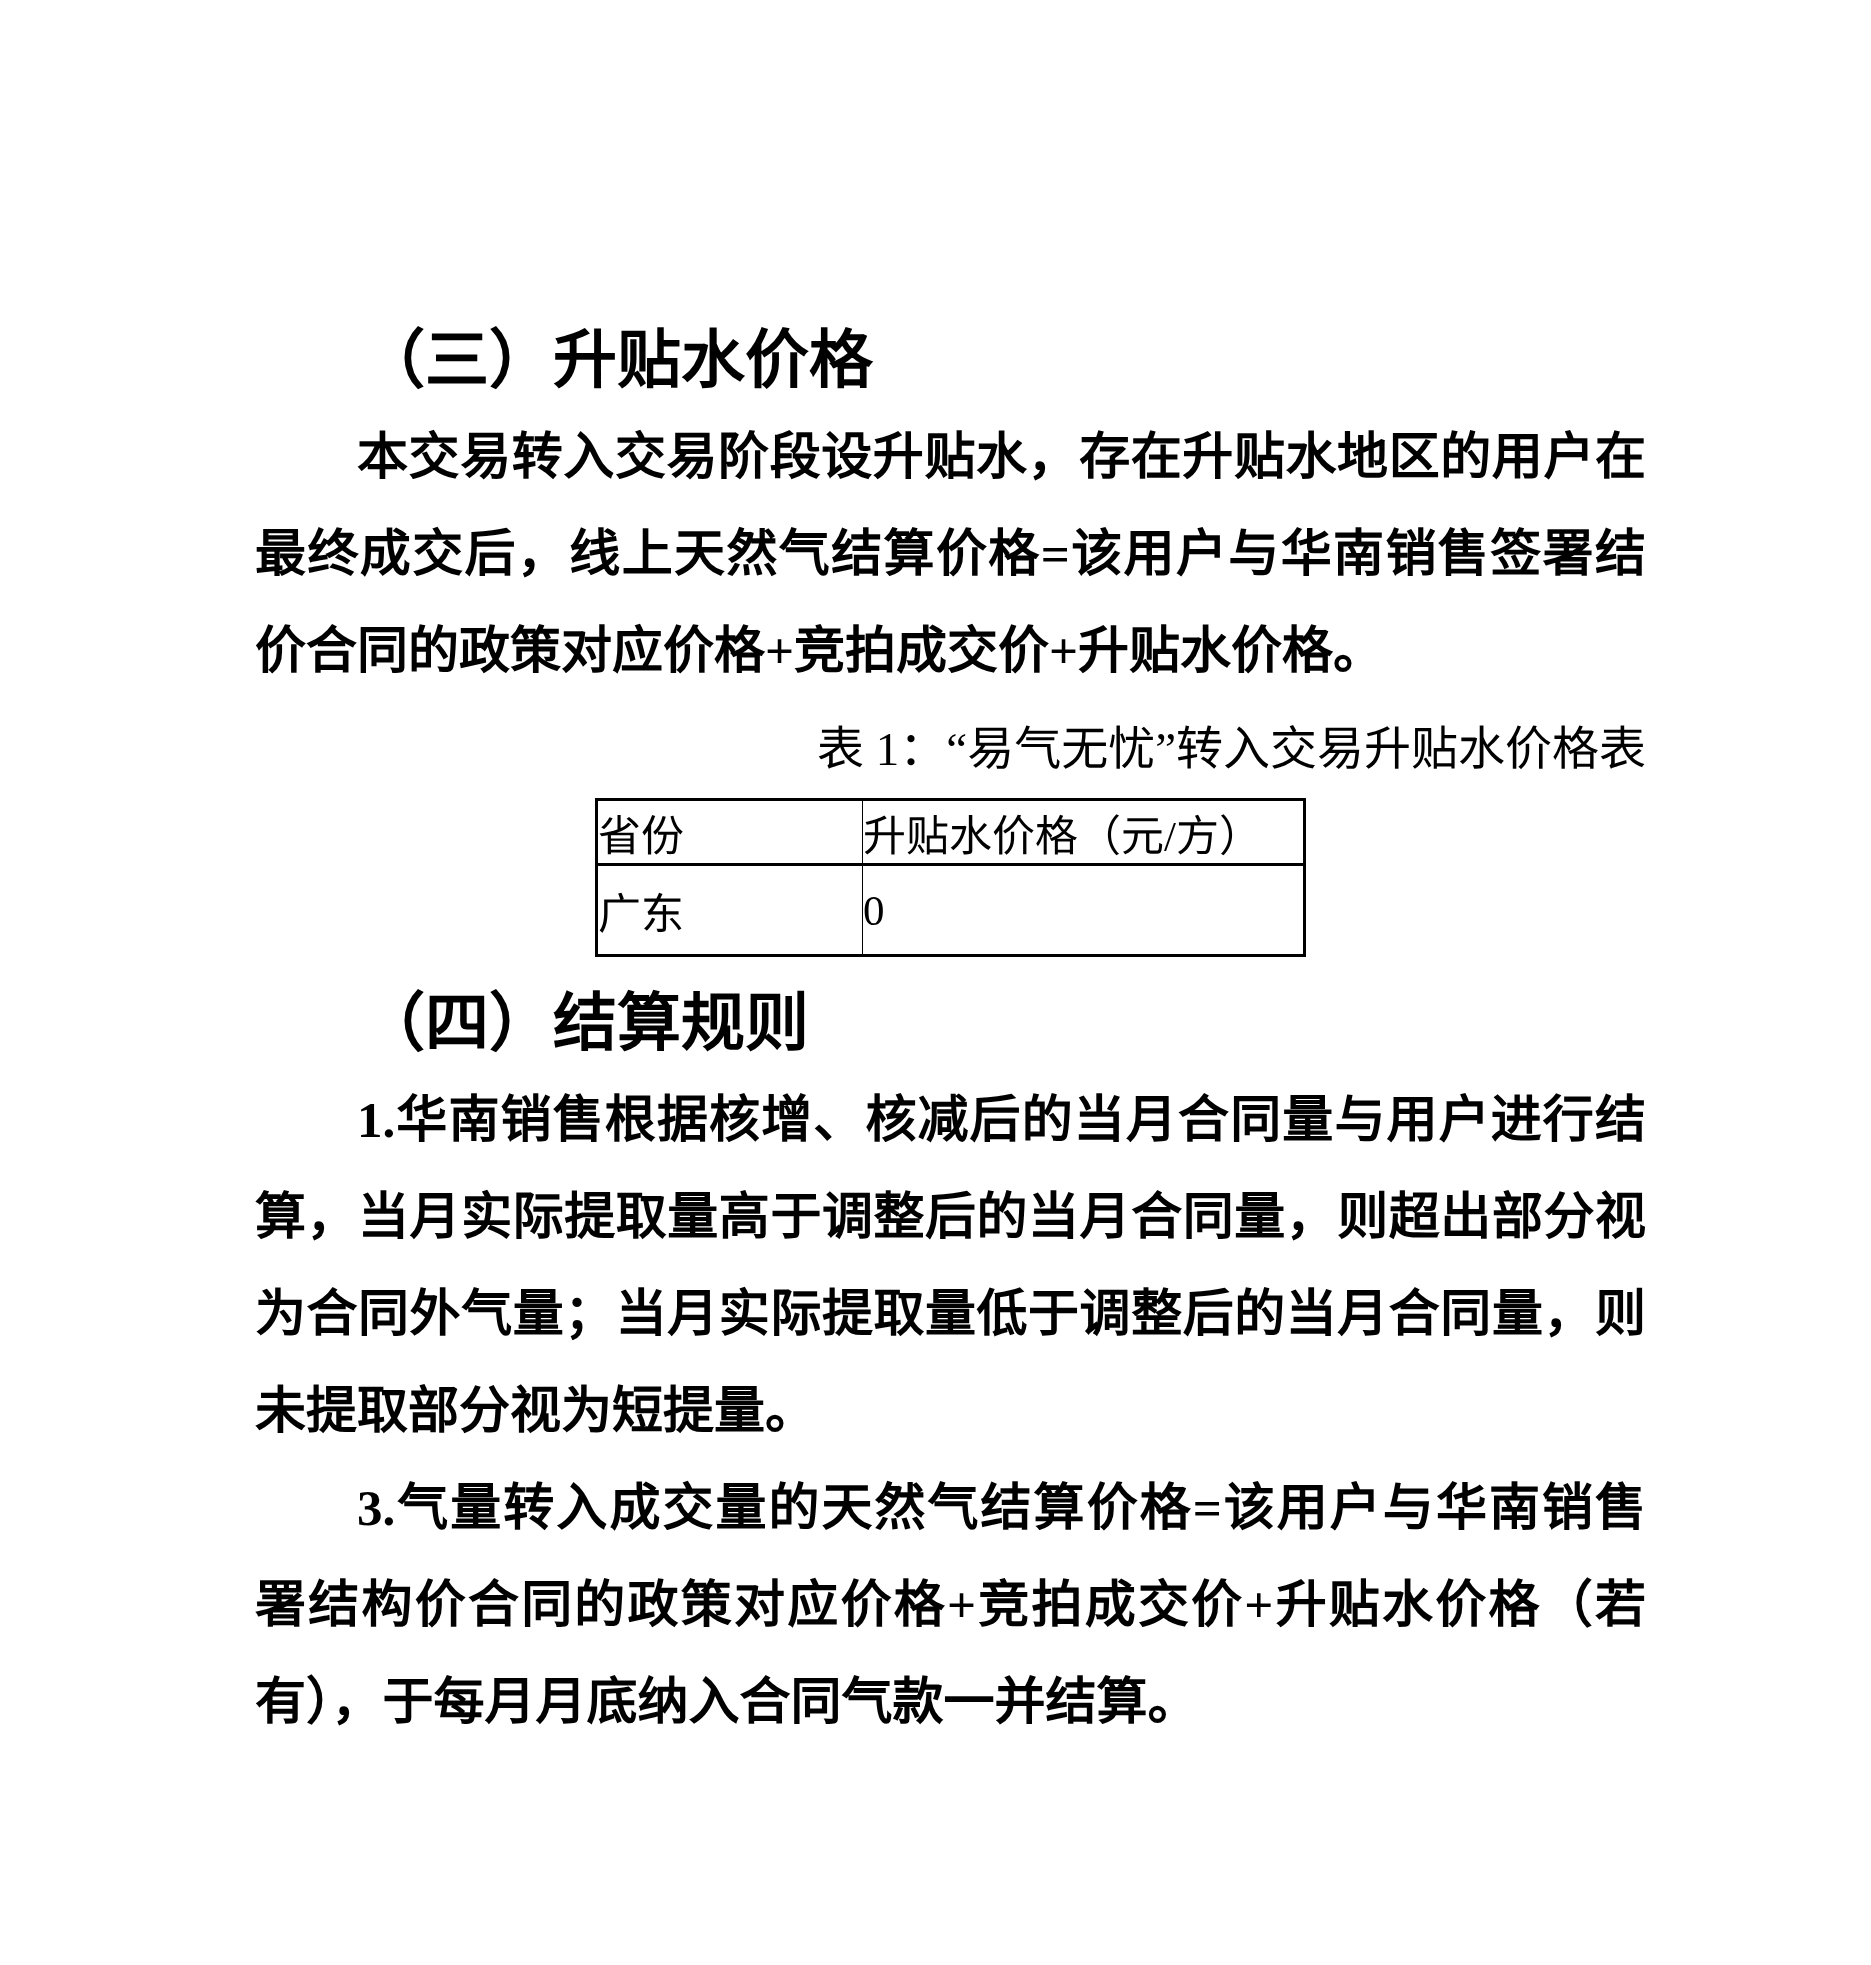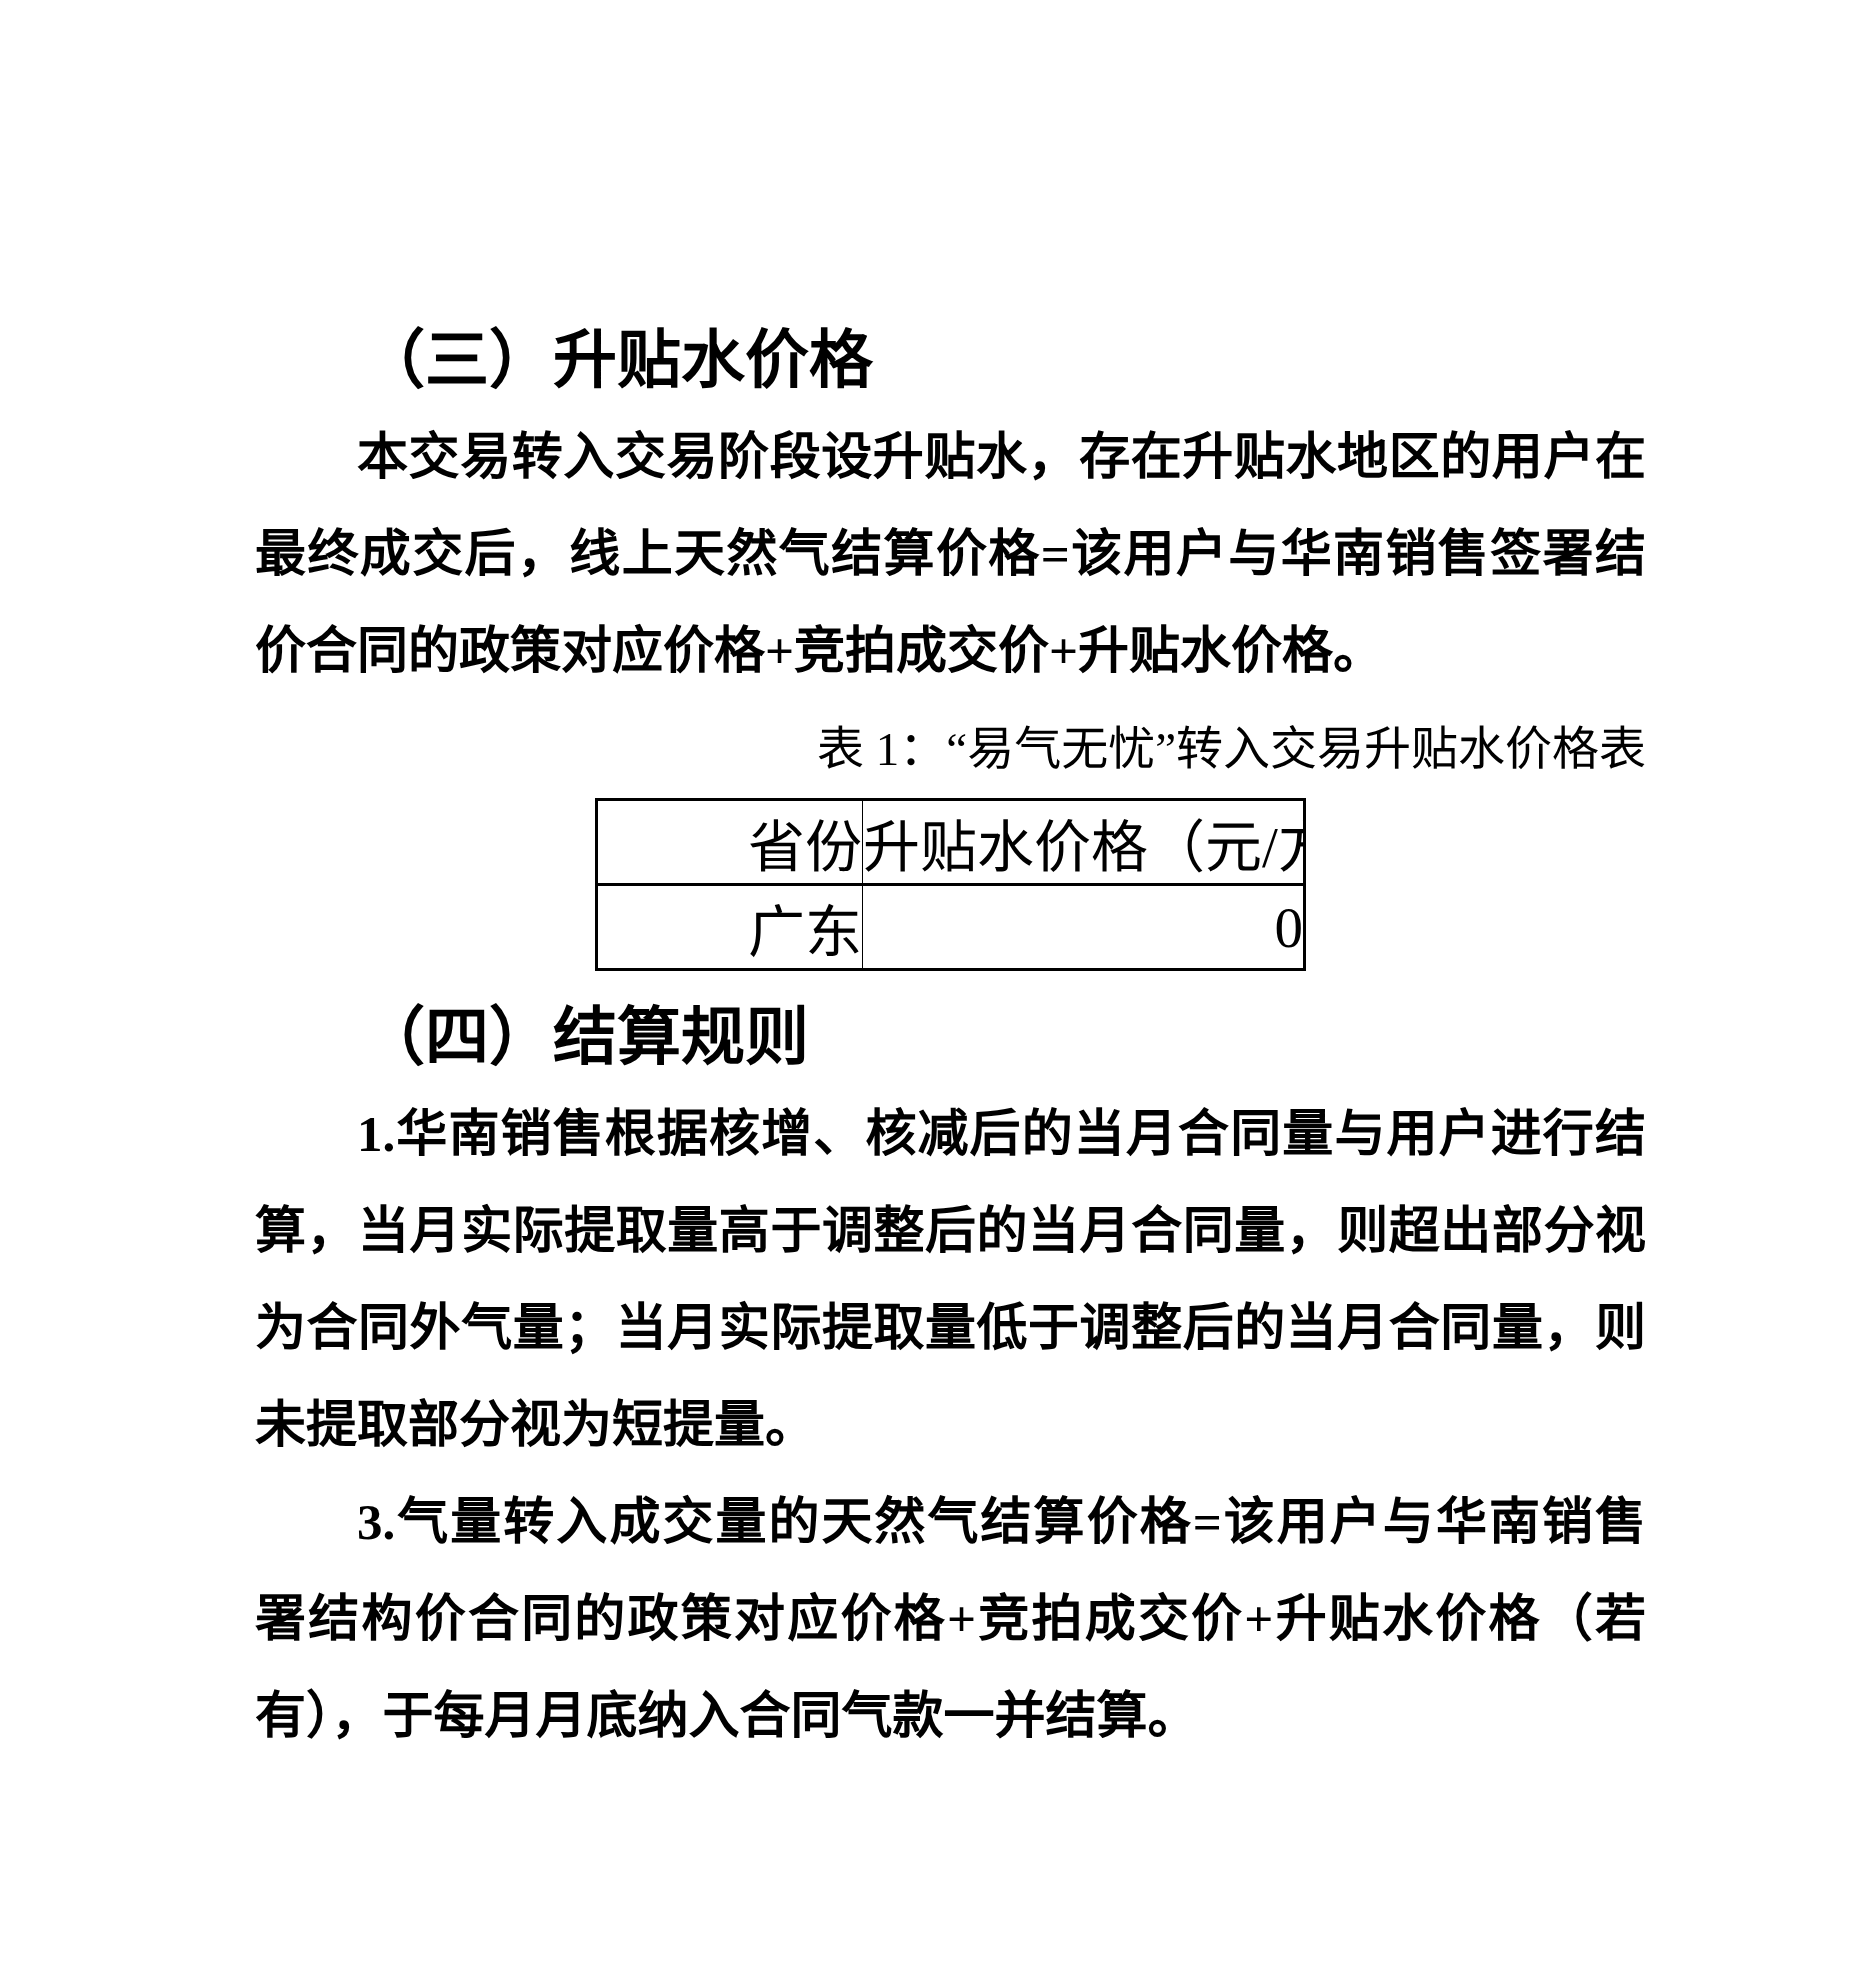--- a/index.html
+++ b/index.html
@@ -57,28 +57,28 @@
   }
   
   table.tbl {
     border-collapse: collapse;
     table-layout: fixed;
     margin: 0 auto;
     width: 710px;
     border: 3.1px solid #000;
   }
   table.tbl tr.hrow { height: 61px; border-bottom: 3.1px solid #000; }
-  table.tbl tr.drow { height: 73px; }
+  table.tbl tr.drow { height: 91px; }
   table.tbl th, table.tbl td {
     border-left: 1.6px solid #000;
     border-right: 1.6px solid #000;
     padding: 0;
-    text-align: right;
+    text-align: left;
     vertical-align: middle;
-    font-size: 57px;
+    font-size: 43px;
     font-weight: normal;
     white-space: nowrap;
     overflow: hidden;
   }
   .col-province { width: 264px; }
   .col-price { width: 440px; }
 </style>
 </head>
 <body>
 

